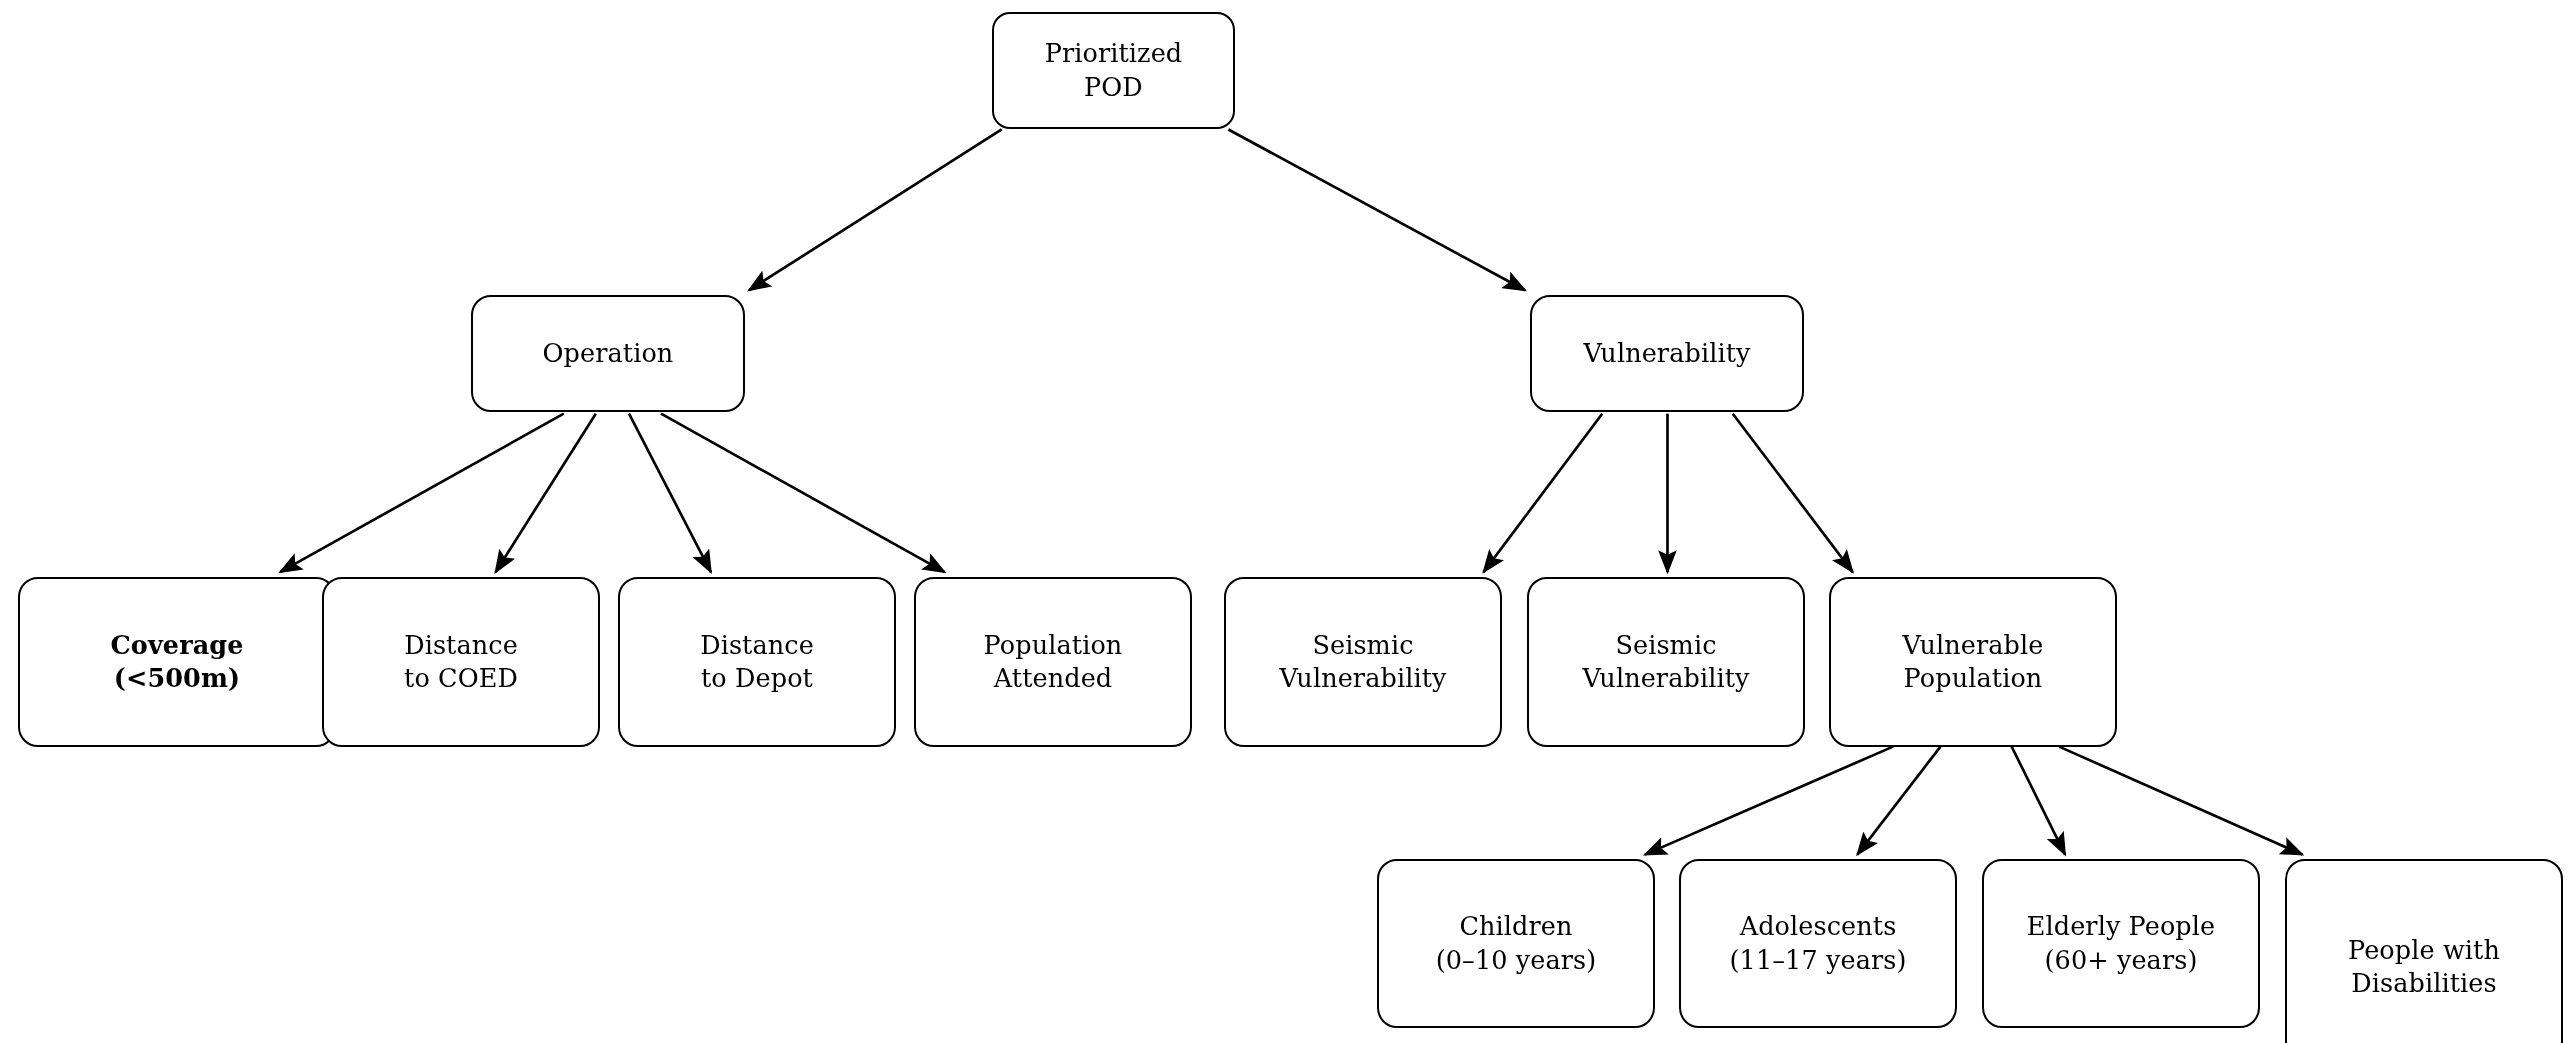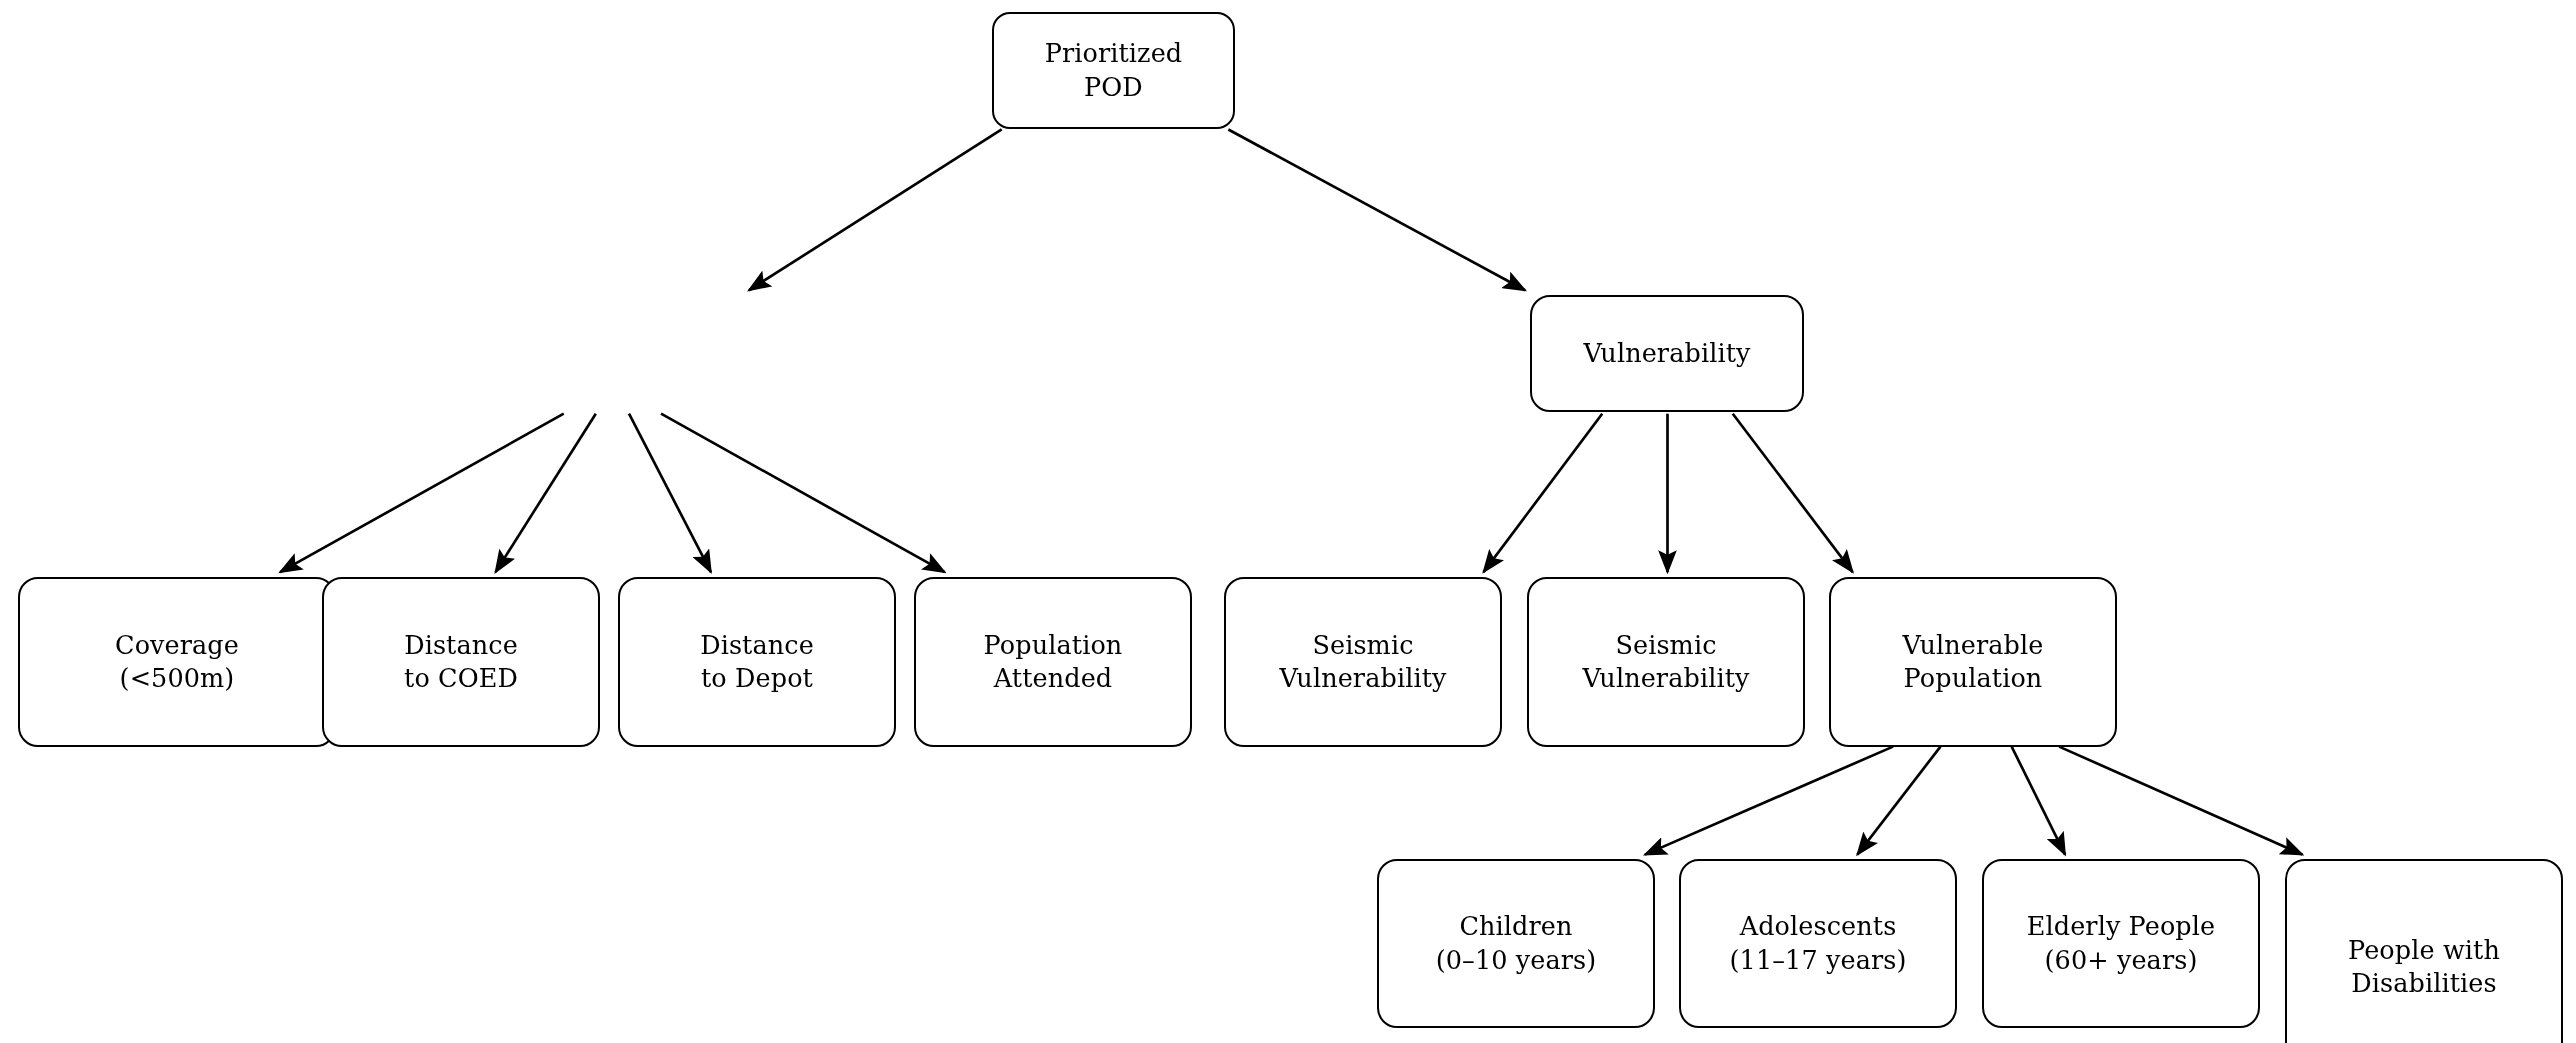--- a/index.html
+++ b/index.html
@@ -73,25 +73,28 @@
         <line x1="3390" y1="1258" x2="3480" y2="1440"></line>
         <line x1="3470" y1="1258" x2="3880" y2="1440"></line>
       </g>
   </svg>
 
   <div class="node level-0" style="left: 992px; top: 12px; width: 243px; height: 117px;">
     <span class="node-label">Prioritized
 POD</span>
   </div>
 
+  <div class="node level-1" style="left: 471px; top: 295px; width: 274px; height: 117px;">
+    <span class="node-label">Operation</span>
+  </div>
   <div class="node level-1" style="left: 1530px; top: 295px; width: 274px; height: 117px;">
     <span class="node-label">Vulnerability</span>
   </div>
 
-  <div class="node level-2" style="left: 18px; top: 577px; width: 318px; height: 170px;">
+  <div class="node level-2" style="left: 18px; top: 577px; width: 318px; height: 170px; font-weight: bold;">
     <span class="node-label">Coverage
 (&lt;500m)</span>
   </div>
   <div class="node level-2" style="left: 322px; top: 577px; width: 278px; height: 170px;">
     <span class="node-label">Distance
 to COED</span>
   </div>
   <div class="node level-2" style="left: 618px; top: 577px; width: 278px; height: 170px;">
     <span class="node-label">Distance
 to Depot</span>

